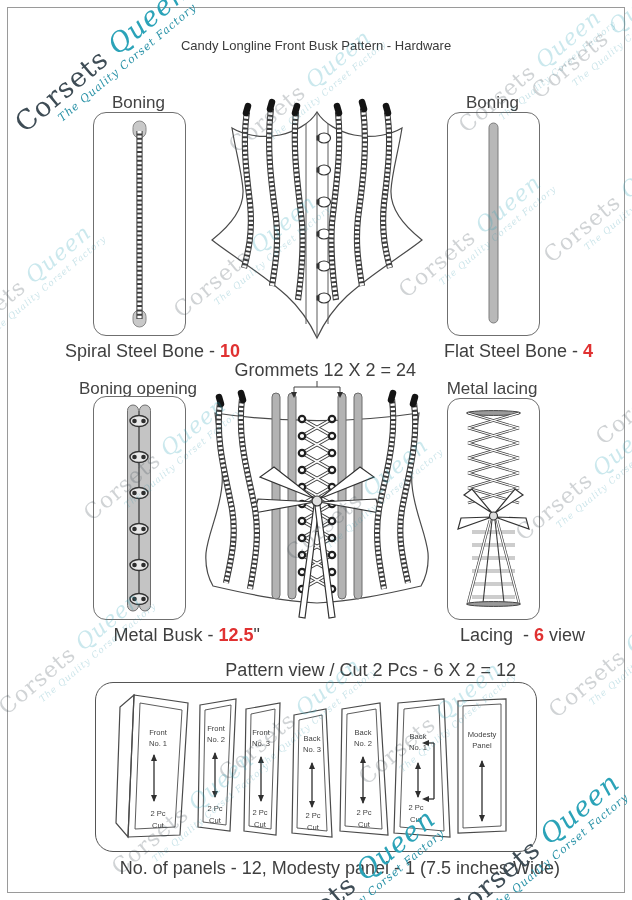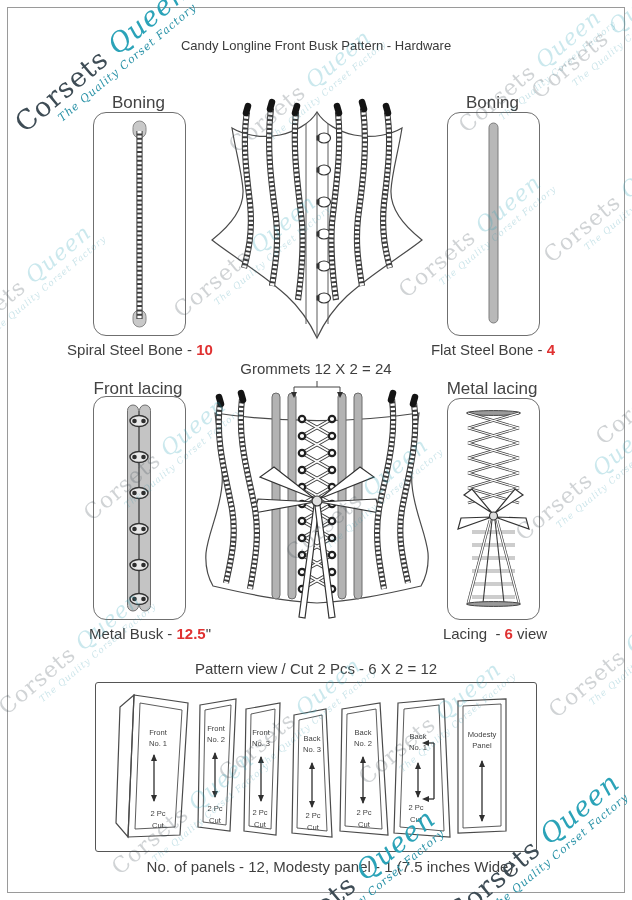--- a/index.html
+++ b/index.html
@@ -2,25 +2,25 @@
 <html><head>
 <meta charset="utf-8">
 <style>
   html,body{margin:0;padding:0}
   body{width:632px;height:900px;position:relative;overflow:hidden;background:#fff;
        font-family:"Liberation Sans",sans-serif;color:#3f3f3f}
   .frame{position:absolute;inset:7px;border:1px solid #9a9a9a;z-index:1}
   .abs{position:absolute;z-index:2}
   .title{top:38px;left:0;width:632px;text-align:center;font-size:13px;color:#3a3a3a}
   .heading{font-size:17px;text-align:center;color:#434343}
-  .cap{font-size:15px;text-align:center;color:#3f3f3f}
+  .cap{font-size:18px;text-align:right;color:#3f3f3f}
   .cap span{white-space:pre}
   .cap .val{color:#e03131;font-weight:bold}
   .rbox{border:1px solid #6f6f6f;border-radius:13px;background:transparent}
-  .pbox{border:1.5px solid #555;border-radius:3px}
+  .pbox{border:1.5px solid #555;border-radius:18px}
   
   .wm{position:absolute;transform:rotate(-40deg);transform-origin:0 0;white-space:nowrap;
       pointer-events:none;line-height:1}
   .wm .l1{font-family:"DejaVu Serif",serif;letter-spacing:1px}
   .wm .w1{color:#3e4c55}
   .wm .w2{color:#2ba3b8;font-style:italic}
   .wm .tag{display:block;font-family:"DejaVu Serif",serif;font-style:italic;color:#2b93a8;
            margin:2px 0 0 36px;letter-spacing:1px}
   .wm-big{z-index:4}
   .wm-big .l1{font-size:27px}
@@ -144,21 +144,21 @@
     <line class="capline" x1="184" y1="8" x2="186" y2="15"></line>
     <line class="capline" x1="160" y1="4" x2="162" y2="11"></line>
     <line class="capline" x1="135" y1="8" x2="137" y2="15"></line>
   </g>
 </svg>
 
 <div class="abs cap" style="left:40px;top:341px;width:200px"><span>Spiral Steel Bone - </span><span class="val">10</span></div>
 <div class="abs cap" style="left:216px;top:360px;width:200px"><span>Grommets 12 X 2 = 24</span></div>
 <div class="abs cap" style="left:393px;top:341px;width:200px"><span>Flat Steel Bone - </span><span class="val">4</span></div>
 
-<div class="abs heading" style="left:78px;top:379px;width:120px">Front lacing</div>
+<div class="abs heading" style="left:78px;top:379px;width:120px">Boning opening</div>
 <div class="abs heading" style="left:432px;top:379px;width:120px">Metal lacing</div>
 
 <div class="abs rbox" style="left:93px;top:396px;width:91px;height:222px">
   <svg width="91" height="222" viewBox="0 0 91 222">
     <rect x="33.5" y="8" width="11" height="206" rx="5.5" fill="#c4c4c4" stroke="#6e6e6e"></rect>
     <rect x="45.5" y="8" width="11" height="206" rx="5.5" fill="#c4c4c4" stroke="#6e6e6e"></rect>
     <g>
       <g>
           <ellipse cx="45" cy="24" rx="9" ry="5.5" fill="#e8e8e8" stroke="#333" stroke-width="1.4"></ellipse>
           <circle cx="40.5" cy="24" r="2.3" fill="#2e2e2e"></circle>

